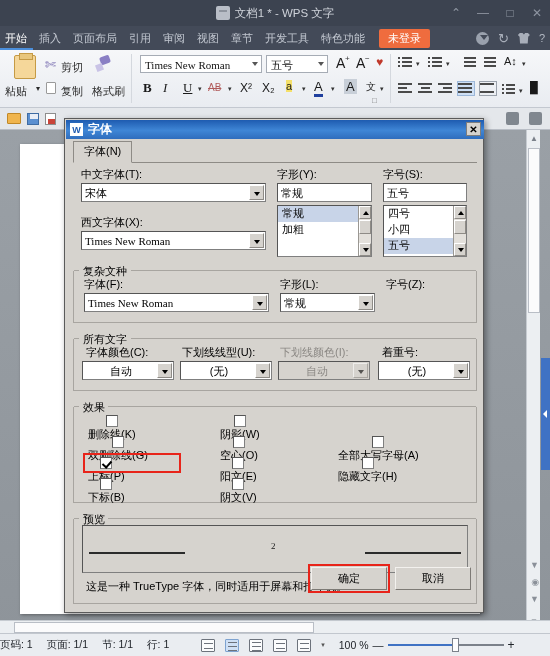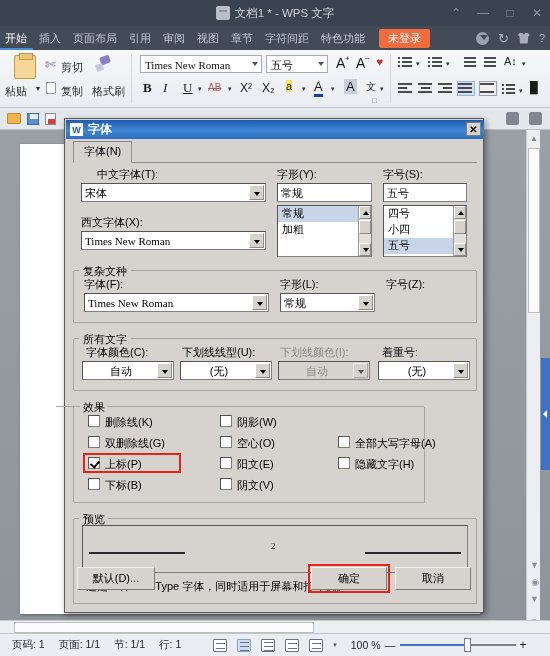--- a/index.html
+++ b/index.html
@@ -226,21 +226,21 @@
     transform: rotate(-22deg); pointer-events:none; white-space:nowrap;
     z-index: 6;
   }
 
   
   .statusbar {
     position:absolute; left:0; bottom:0; width:550px; height:23px;
     background:#eaedf1; border-top:1px solid #c2c7ce;
     display:flex; align-items:center; font-size:10.5px; color:#20242a;
   }
-  .sb-text { margin-left:12px; margin-right:14px; white-space:nowrap; }
+  .sb-text { margin-left:0; margin-right:14px; white-space:nowrap; }
   .sb-views { display:flex; gap:10px; margin-left:18px; align-items:center; }
   .sb-v { width:14px; height:13px; border:1px solid #6d737c; background:#fbfcfd; position:relative; border-radius:1px;}
   .sb-v.sel { background:#cfe0f5; border-color:#7ea3d0; }
   .sb-v i { position:absolute; left:2px; height:1px; background:#6d737c; display:block; width:9px;}
   .sb-zoom { margin-left:14px; display:flex; align-items:center; gap:4px; }
   .zoom-track { width:116px; height:2px; background:#7b818a; position:relative; }
   .zoom-track .fill { position:absolute; left:0; top:0; height:2px; width:68px; background:#3f72c4; }
   .zoom-knob { position:absolute; left:64px; top:-6px; width:7px; height:14px; background:#fdfdfd; border:1px solid #7b818a;}
 
   
@@ -331,21 +331,21 @@
   .grp {
     position:absolute; border:1px solid #a8a5a0; border-top:none;
   }
   .grp > .gl {
     position:absolute; top:-7px; left:6px; background:#d6d3ce;
     padding:0 3px; font-size:11px; color:#000; white-space:nowrap;
   }
   .grp .gtop-l { position:absolute; top:-1px; left:0; width:5px; height:1px; background:#a8a5a0;}
   .grp .gtop-r { position:absolute; top:-1px; right:0; height:1px; background:#a8a5a0;}
 
-  .cb { position:absolute; font-size:11px; color:#000; white-space:nowrap; display:flex; gap:5px;}
+  .cb { position:absolute; font-size:11px; color:#000; white-space:nowrap; display:flex; align-items:center; flex-direction:column;}
   .cb .box {
     width:12px; height:12px; background:#fff; border:1px solid #7f7f7f;
     border-top-color:#555; border-left-color:#555;
     position:relative; flex:0 0 auto;
   }
   .cb .box.checked:after {
     content:""; position:absolute; left:3px; top:1px;
     width:4px; height:7px; border:solid #000; border-width:0 2px 2px 0;
     transform: rotate(42deg);
   }
@@ -395,21 +395,21 @@
   </div>
 
   <div class="tabstrip">
     <span class="tab first active">开始</span>
     <span class="tab">插入</span>
     <span class="tab">页面布局</span>
     <span class="tab">引用</span>
     <span class="tab">审阅</span>
     <span class="tab">视图</span>
     <span class="tab">章节</span>
-    <span class="tab">字符间距</span>
+    <span class="tab">开发工具</span>
     <span class="tab">特色功能</span>
     <span class="login-btn">未登录</span>
     <span class="tabstrip-icons">
       <span class="ico-circ"></span>
       <span class="ico-ref">↻</span>
       <span class="ico-shirt"></span>
       <span style="font-size:11px;">?</span>
     </span>
   </div>
 
@@ -568,21 +568,21 @@
       <span>字体</span>
       <span class="dlg-close">✕</span>
     </div>
 
     <div class="dlg-tabs">
       <span class="dtab active">字体(N)</span>
     </div>
 
     <div class="dlg-body">
 
-      <span class="lbl" style="left:32px; top:4px;">中文字体(T):</span>
+      <span class="lbl" style="left:16px; top:4px;">中文字体(T):</span>
       <span class="field" style="left:16px; top:20px; width:185px;">
         <span>宋体</span>
         <span class="dd"></span>
       </span>
 
       <span class="lbl" style="left:16px; top:52px;">西文字体(X):</span>
       <span class="field serif" style="left:16px; top:68px; width:185px;">
         <span>Times New Roman</span>
         <span class="dd"></span>
       </span>
@@ -652,21 +652,21 @@
           <span>自动</span>
           <span class="dd" style="opacity:.6;"></span>
         </span>
         <span class="lbl" style="left:308px; top:6px;">着重号:</span>
         <span class="field" style="left:304px; top:22px; width:92px; text-align:center;">
           <span>(无)</span>
           <span class="dd"></span>
         </span>
       </div>
 
-      <div class="grp" style="left:8px; top:244px; width:352px; height:96px;">
+      <div class="grp" style="left:8px; top:244px; width:404px; height:96px;">
         <span class="gtop-l"></span>
         <span class="gtop-r" style="width:368px;"></span>
         <span class="gl">效果</span>
 
         <span class="cb" style="left:14px; top:8px;">
           <span class="box"></span>
           <span>删除线(K)</span>
         </span>
         <span class="cb" style="left:14px; top:29px;">
           <span class="box"></span>
@@ -715,21 +715,20 @@
         <span class="gl">预览</span>
         <div class="previewbox" style="left:8px; top:6px; width:386px; height:48px;">
           <span class="pv-line" style="left:6px; top:26px; width:96px;"></span>
           <span class="pv-sup" style="left:188px; top:15px;">2</span>
           <span class="pv-line" style="right:6px; top:26px; width:96px;"></span>
         </div>
         <span class="pv-note" style="left:12px; top:60px;">这是一种 TrueType 字体，同时适用于屏幕和打印机。</span>
       </div>
 
       <span class="hr-sep" style="left:0; top:396px; width:0;"></span>
-      <span class="dbtn" style="left:12px; top:404px; width:78px;">默认(D)...</span>
       <span class="dbtn" style="left:246px; top:404px; width:76px;">确定</span>
       <span class="dbtn" style="left:330px; top:404px; width:76px;">取消</span>
       <div class="redbox" style="left:243px; top:401px; width:82px; height:29px;"></div>
     </div>
   </div>
 
   <div class="statusbar">
     <span class="sb-text">页码: 1</span>
     <span class="sb-text" style="margin-left:0;">页面: 1/1</span>
     <span class="sb-text" style="margin-left:0;">节: 1/1</span>

